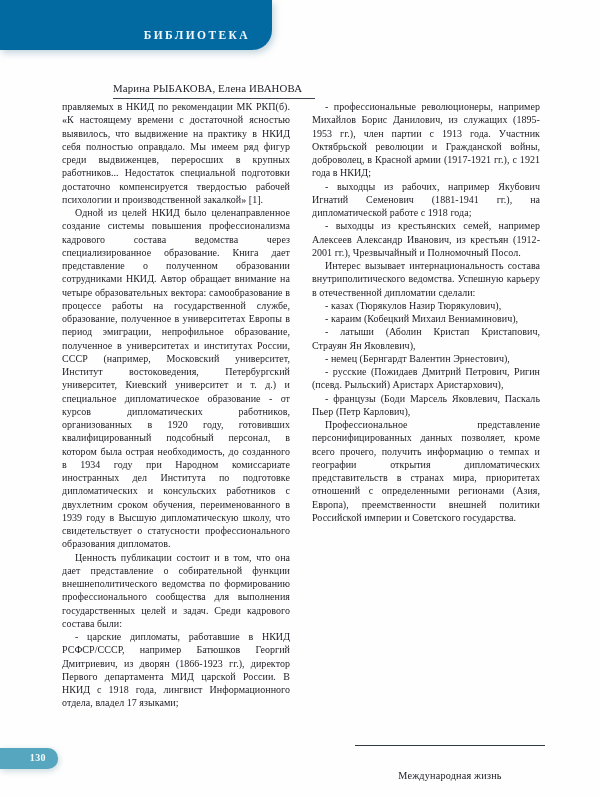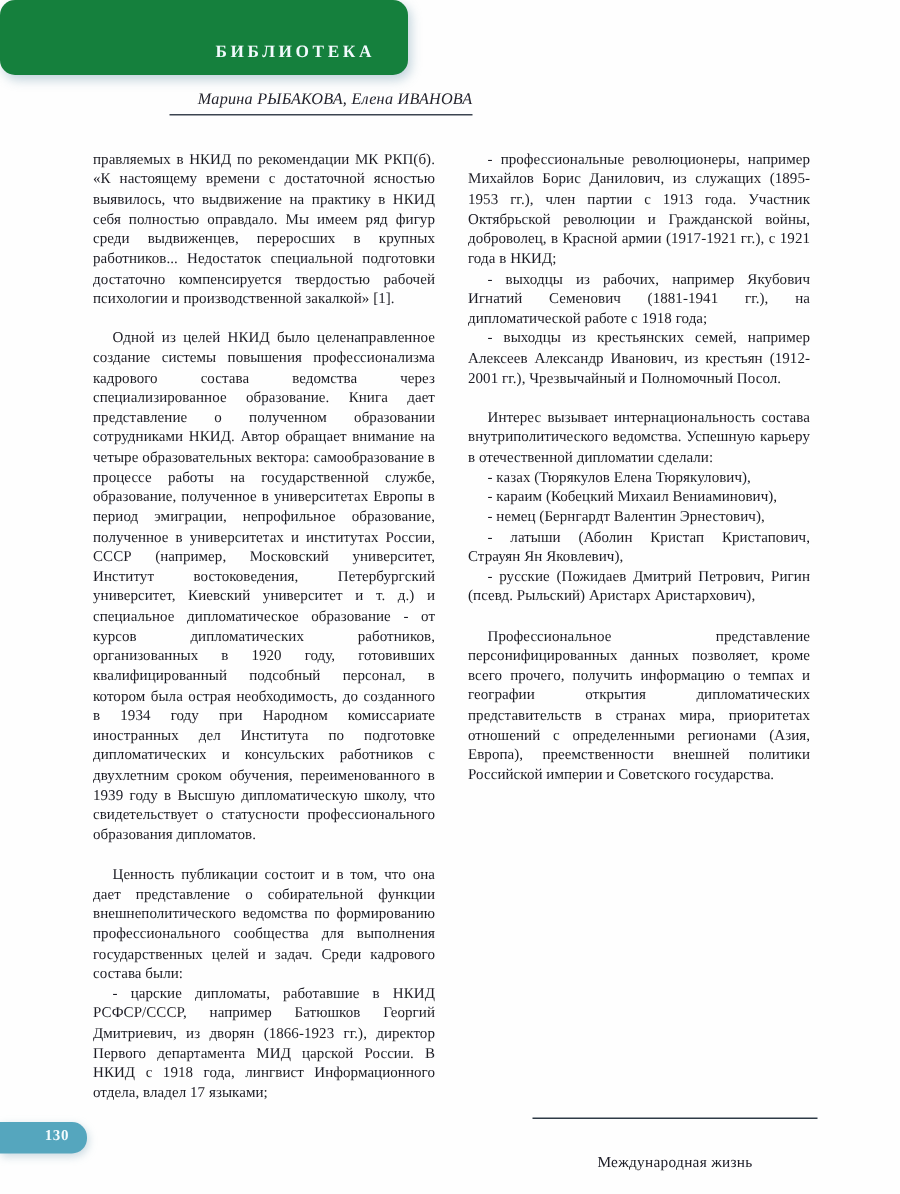--- a/index.html
+++ b/index.html
@@ -23,44 +23,42 @@
     background: #fefefe;
   }
 
   
   .header-banner {
     position: absolute;
     left: 0;
     top: 0;
     width: 272px;
     height: 50px;
-    background: #15803d;
+    background: #0369a1;
     border-bottom-right-radius: 20px;
     box-shadow: 2px 3px 7px rgba(120,160,180,0.45);
-    border-radius: 10px;
   }
   .header-banner-label {
     position: absolute;
     right: 22px;
     bottom: 9px;
     color: #f2fafd;
     font-family: "Liberation Serif", "DejaVu Serif", serif;
     font-size: 11.5px;
     letter-spacing: 2.4px;
     font-weight: bold;
   }
 
   
   .byline {
     position: absolute;
     left: 113px;
-    top: 60px;
+    top: 82px;
     width: 202px;
-    text-align: right;
-    font-style: italic;
+    text-align: left;
   }
   .byline-text {
     font-size: 10.8px;
     letter-spacing: 0.15px;
     color: #23232c;
     white-space: nowrap;
   }
   .byline-rule {
     margin-top: 4px;
     border-bottom: 1px solid #3c4450;
@@ -85,21 +83,20 @@
     font-size: 10px;
     line-height: 13.25px;
     text-align: justify;
     text-justify: inter-word;
     hyphens: manual;
     color: #1c1c24;
     letter-spacing: 0.04px;
   }
   .col p.indent {
     text-indent: 13px;
-    margin-top: 13px;
   }
   .col p.noindent {
     text-indent: 0;
   }
   .col p.bullet {
     text-indent: 13px;
   }
 
   
   .page-number-tab {
@@ -161,25 +158,26 @@
         <p class="noindent">правляемых в НКИД по рекомендации МК РКП(б). «К настоящему времени с достаточной ясностью выявилось, что выдвижение на практику в НКИД себя полностью оправдало. Мы имеем ряд фигур среди выдвиженцев, переросших в крупных работников... Недостаток специальной подготовки достаточно компенсируется твердостью рабочей психологии и производственной закалкой» [1].</p>
         <p class="indent">Одной из целей НКИД было целенаправленное создание системы повышения профессионализма кадрового состава ведомства через специализированное образование. Книга дает представление о полученном образовании сотрудниками НКИД. Автор обращает внимание на четыре образовательных вектора: самообразование в процессе работы на государственной службе, образование, полученное в университетах Европы в период эмиграции, непрофильное образование, полученное в университетах и институтах России, СССР (например, Московский университет, Институт востоковедения, Петербургский университет, Киевский университет и т. д.) и специальное дипломатическое образование - от курсов дипломатических работников, организованных в 1920 году, готовивших квалифицированный подсобный персонал, в котором была острая необходимость, до созданного в 1934 году при Народном комиссариате иностранных дел Института по подготовке дипломатических и консульских работников с двухлетним сроком обучения, переименованного в 1939 году в Высшую дипломатическую школу, что свидетельствует о статусности профессионального образования дипломатов.</p>
         <p class="indent">Ценность публикации состоит и в том, что она дает представление о собирательной функции внешнеполитического ведомства по формированию профессионального сообщества для выполнения государственных целей и задач. Среди кадрового состава были:</p>
         <p class="bullet">- царские дипломаты, работавшие в НКИД РСФСР/СССР, например Батюшков Георгий Дмитриевич, из дворян (1866-1923 гг.), директор Первого департамента МИД царской России. В НКИД с 1918 года, лингвист Информационного отдела, владел 17 языками;</p>
       </div>
     <div class="col" id="right-col">
         <p class="bullet">- профессиональные революционеры, например Михайлов Борис Данилович, из служащих (1895-1953 гг.), член партии с 1913 года. Участник Октябрьской революции и Гражданской войны, доброволец, в Красной армии (1917-1921 гг.), с 1921 года в НКИД;</p>
         <p class="bullet">- выходцы из рабочих, например Якубович Игнатий Семенович (1881-1941 гг.), на дипломатической работе с 1918 года;</p>
         <p class="bullet">- выходцы из крестьянских семей, например Алексеев Александр Иванович, из крестьян (1912-2001 гг.), Чрезвычайный и Полномочный Посол.</p>
         <p class="indent">Интерес вызывает интернациональность состава внутриполитического ведомства. Успешную карьеру в отечественной дипломатии сделали:</p>
-        <p class="bullet">- казах (Тюрякулов Елена Тюрякулович),</p>
+        <p class="bullet">- казах (Тюрякулов Назир Тюрякулович),</p>
         <p class="bullet">- караим (Кобецкий Михаил Вениаминович),</p>
+        <p class="bullet">- латыши (Аболин Кристап Кристапович, Страуян Ян Яковлевич),</p>
         <p class="bullet">- немец (Бернгардт Валентин Эрнестович),</p>
-        <p class="bullet">- латыши (Аболин Кристап Кристапович, Страуян Ян Яковлевич),</p>
         <p class="bullet">- русские (Пожидаев Дмитрий Петрович, Ригин (псевд. Рыльский) Аристарх Аристархович),</p>
+        <p class="bullet">- французы (Боди Марсель Яковлевич, Паскаль Пьер (Петр Карлович),</p>
         <p class="indent">Профессиональное представление персонифицированных данных позволяет, кроме всего прочего, получить информацию о темпах и географии открытия дипломатических представительств в странах мира, приоритетах отношений с определенными регионами (Азия, Европа), преемственности внешней политики Российской империи и Советского государства.</p>
       </div>
   </div>
 
   <div class="page-number-tab">
     <div class="page-number-text">130</div>
   </div>
 
   <div class="footer-journal">
     <div class="footer-rule"></div>

